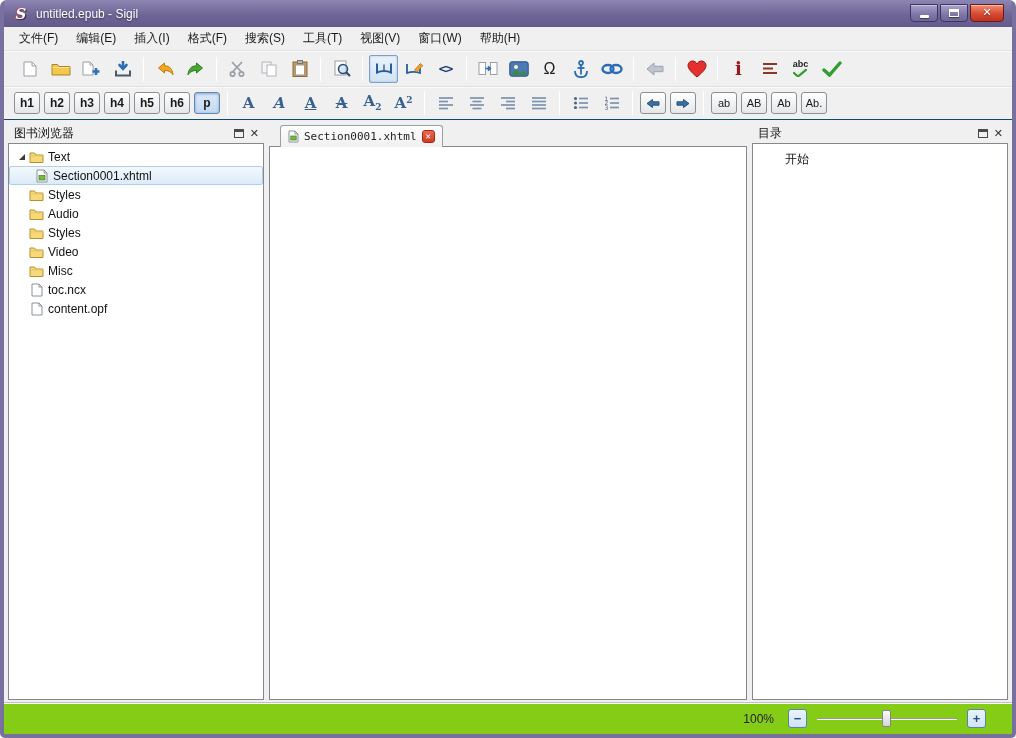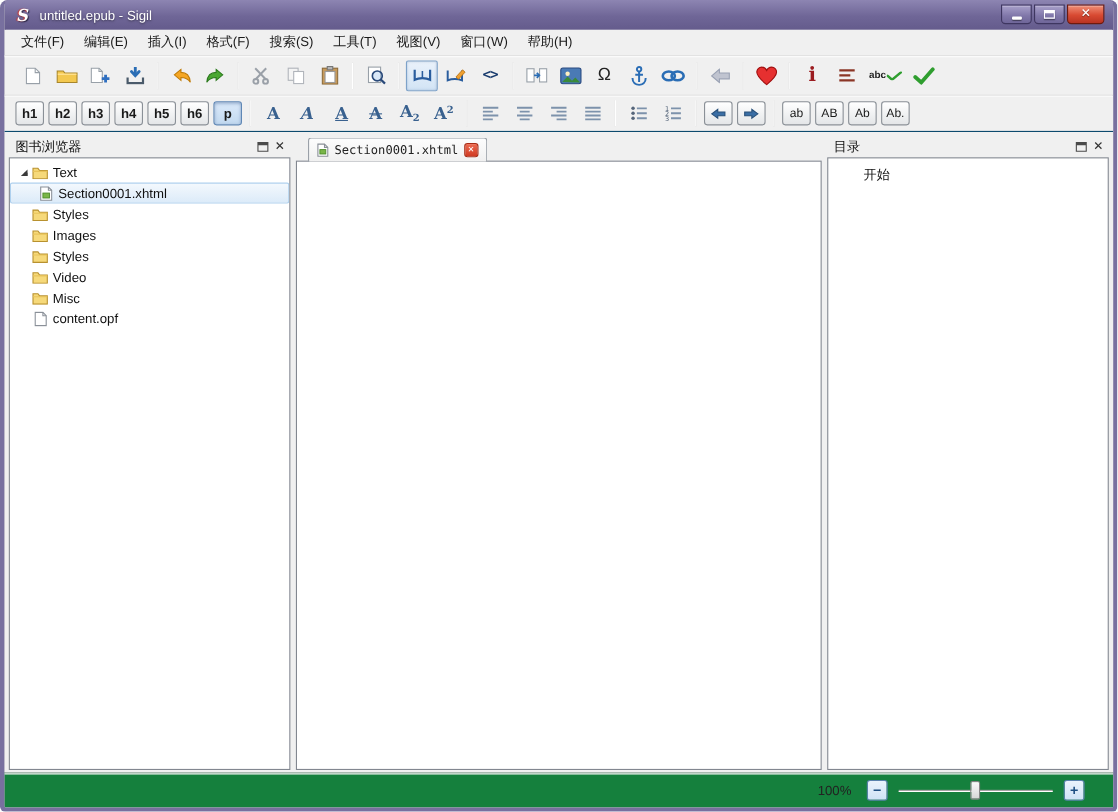--- a/index.html
+++ b/index.html
@@ -38,21 +38,21 @@
   .hbox{min-width:26px;height:22px;padding:0 3px;border:1px solid #8a9097;border-radius:3px;
     background:linear-gradient(#ffffff,#e4e6e8);display:flex;align-items:center;justify-content:center;
     font-size:12px;font-weight:bold;color:#1a1a1a;margin:0 2px}
   .hbox.checked{background:linear-gradient(#dceafa,#c2d9f0);border-color:#5f87b5;box-shadow:inset 0 1px 3px rgba(40,80,140,.45)}
   .hbox.plain{font-weight:normal;font-size:11px}
   .fmt{font-family:"DejaVu Serif",serif;font-size:15px;font-weight:bold;color:#39618f;line-height:1}
   .fmt.it{font-style:italic}.fmt.ul{text-decoration:underline}.fmt.st{text-decoration:line-through}
   .fmt small{font-size:9px;font-weight:bold}
   .codeview{font-family:"DejaVu Sans Mono",monospace;font-weight:bold;font-size:13px;color:#1a3c6e;letter-spacing:-1px}
   .omega{font-size:16px;color:#222;line-height:1}
-  .spell{display:flex;align-items:center;line-height:1}
+  .spell{display:flex;flex-direction:column;align-items:center;line-height:1}
   .spell .abc{font-size:9px;font-weight:bold;color:#222;letter-spacing:0}
   .meta-i{font-family:"DejaVu Serif",serif;font-weight:bold;font-size:18px;color:#9b1c20;line-height:1}
   
   .main{flex:1;display:flex;padding:3px 4px 2px 4px;background:#f0f0f0;min-height:0}
   .dock{width:256px;flex:0 0 256px;display:flex;flex-direction:column;min-height:0}
   .splitter{width:5px;flex:0 0 5px}
   .center{flex:1;display:flex;flex-direction:column;min-width:0;min-height:0}
   .panel-hd{height:20px;flex:0 0 20px;display:flex;align-items:center;padding:0 5px 0 6px;font-size:12px;color:#111}
   .hd-btns{margin-left:auto;display:flex;align-items:center;gap:6px}
   .float-ic{width:10px;height:9px;border:1px solid #4a4a4a;border-top-width:3px}
@@ -72,21 +72,21 @@
     border-radius:3px 3px 0 0;background:linear-gradient(#fdfdfd,#f0f0f0);
     font-family:"DejaVu Sans Mono",monospace;font-size:11px;color:#222;margin-bottom:-1px;z-index:2;position:relative}
   .tab-close{width:13px;height:13px;background:linear-gradient(#ec6a50,#d03a22);border:1px solid #a82a14;border-radius:3px;
     color:#fff;font-size:9px;font-weight:bold;display:flex;align-items:center;justify-content:center;line-height:1}
   .editor{flex:1;background:#fff;border:1px solid #828790;min-height:0}
   
   .toc-body{padding:6px 0 0 32px;font-size:12px;color:#111}
   .toc-entry{height:19px;display:flex;align-items:center}
   
   .statusbar{height:32px;flex:0 0 32px;border-top:1px solid #c2c2c2;box-shadow:inset 0 1px 0 #fbfbfb;
-    background:#15803d;display:flex;align-items:center;justify-content:flex-end;gap:10px;padding:0 26px 0 24px}
+    background:#84cc16;display:flex;align-items:center;justify-content:flex-end;gap:10px;padding:0 26px 0 24px}
   .zoom-label{font-size:12px;color:#222;margin-right:4px}
   .zoom-btn{width:19px;height:19px;border:1px solid #5a82ad;border-radius:3px;
     background:linear-gradient(#eaf3fc,#cfe3f6);color:#1e4f82;font-weight:bold;font-size:13px;
     display:flex;align-items:center;justify-content:center;line-height:1}
   .slider{width:140px;height:19px;position:relative}
   .groove{position:absolute;left:0;right:0;top:9px;height:2px;background:#9a9a9a;border-bottom:1px solid #fff}
   .handle{position:absolute;left:50%;top:1px;width:9px;height:17px;margin-left:-5px;
     background:linear-gradient(#fafafa,#d6d6d6);border:1px solid #858585;border-radius:2px}
   svg{display:block}
 </style>
@@ -448,21 +448,21 @@
             <span>Styles</span>
           </div>
           <div class="trow">
             <span class="exp"></span>
             <span class="ic">
                 <svg width="15" height="12">
                   <path d="M1 2 h4.5 l1.5 2 H14 v7.5 H1 z" fill="#f6d97a" stroke="#b8912f"></path>
                   <path d="M1 4.8 h13" stroke="#e8c35a"></path>
                 </svg>
               </span>
-            <span>Images</span>
+            <span>Audio</span>
           </div>
           <div class="trow">
             <span class="exp"></span>
             <span class="ic">
                 <svg width="15" height="12">
                   <path d="M1 2 h4.5 l1.5 2 H14 v7.5 H1 z" fill="#f6d97a" stroke="#b8912f"></path>
                   <path d="M1 4.8 h13" stroke="#e8c35a"></path>
                 </svg>
               </span>
             <span>Styles</span>
@@ -479,20 +479,30 @@
           </div>
           <div class="trow">
             <span class="exp"></span>
             <span class="ic">
                 <svg width="15" height="12">
                   <path d="M1 2 h4.5 l1.5 2 H14 v7.5 H1 z" fill="#f6d97a" stroke="#b8912f"></path>
                   <path d="M1 4.8 h13" stroke="#e8c35a"></path>
                 </svg>
               </span>
             <span>Misc</span>
+          </div>
+          <div class="trow">
+            <span class="exp"></span>
+            <span class="ic">
+                <svg width="12" height="14">
+                  <path d="M1 1 h7 l3 3 v9 H1 z" fill="#fff" stroke="#8a9098"></path>
+                  <path d="M8 1 v3 h3" fill="none" stroke="#8a9098"></path>
+                </svg>
+              </span>
+            <span>toc.ncx</span>
           </div>
           <div class="trow">
             <span class="exp"></span>
             <span class="ic">
                 <svg width="12" height="14">
                   <path d="M1 1 h7 l3 3 v9 H1 z" fill="#fff" stroke="#8a9098"></path>
                   <path d="M8 1 v3 h3" fill="none" stroke="#8a9098"></path>
                 </svg>
               </span>
             <span>content.opf</span>

